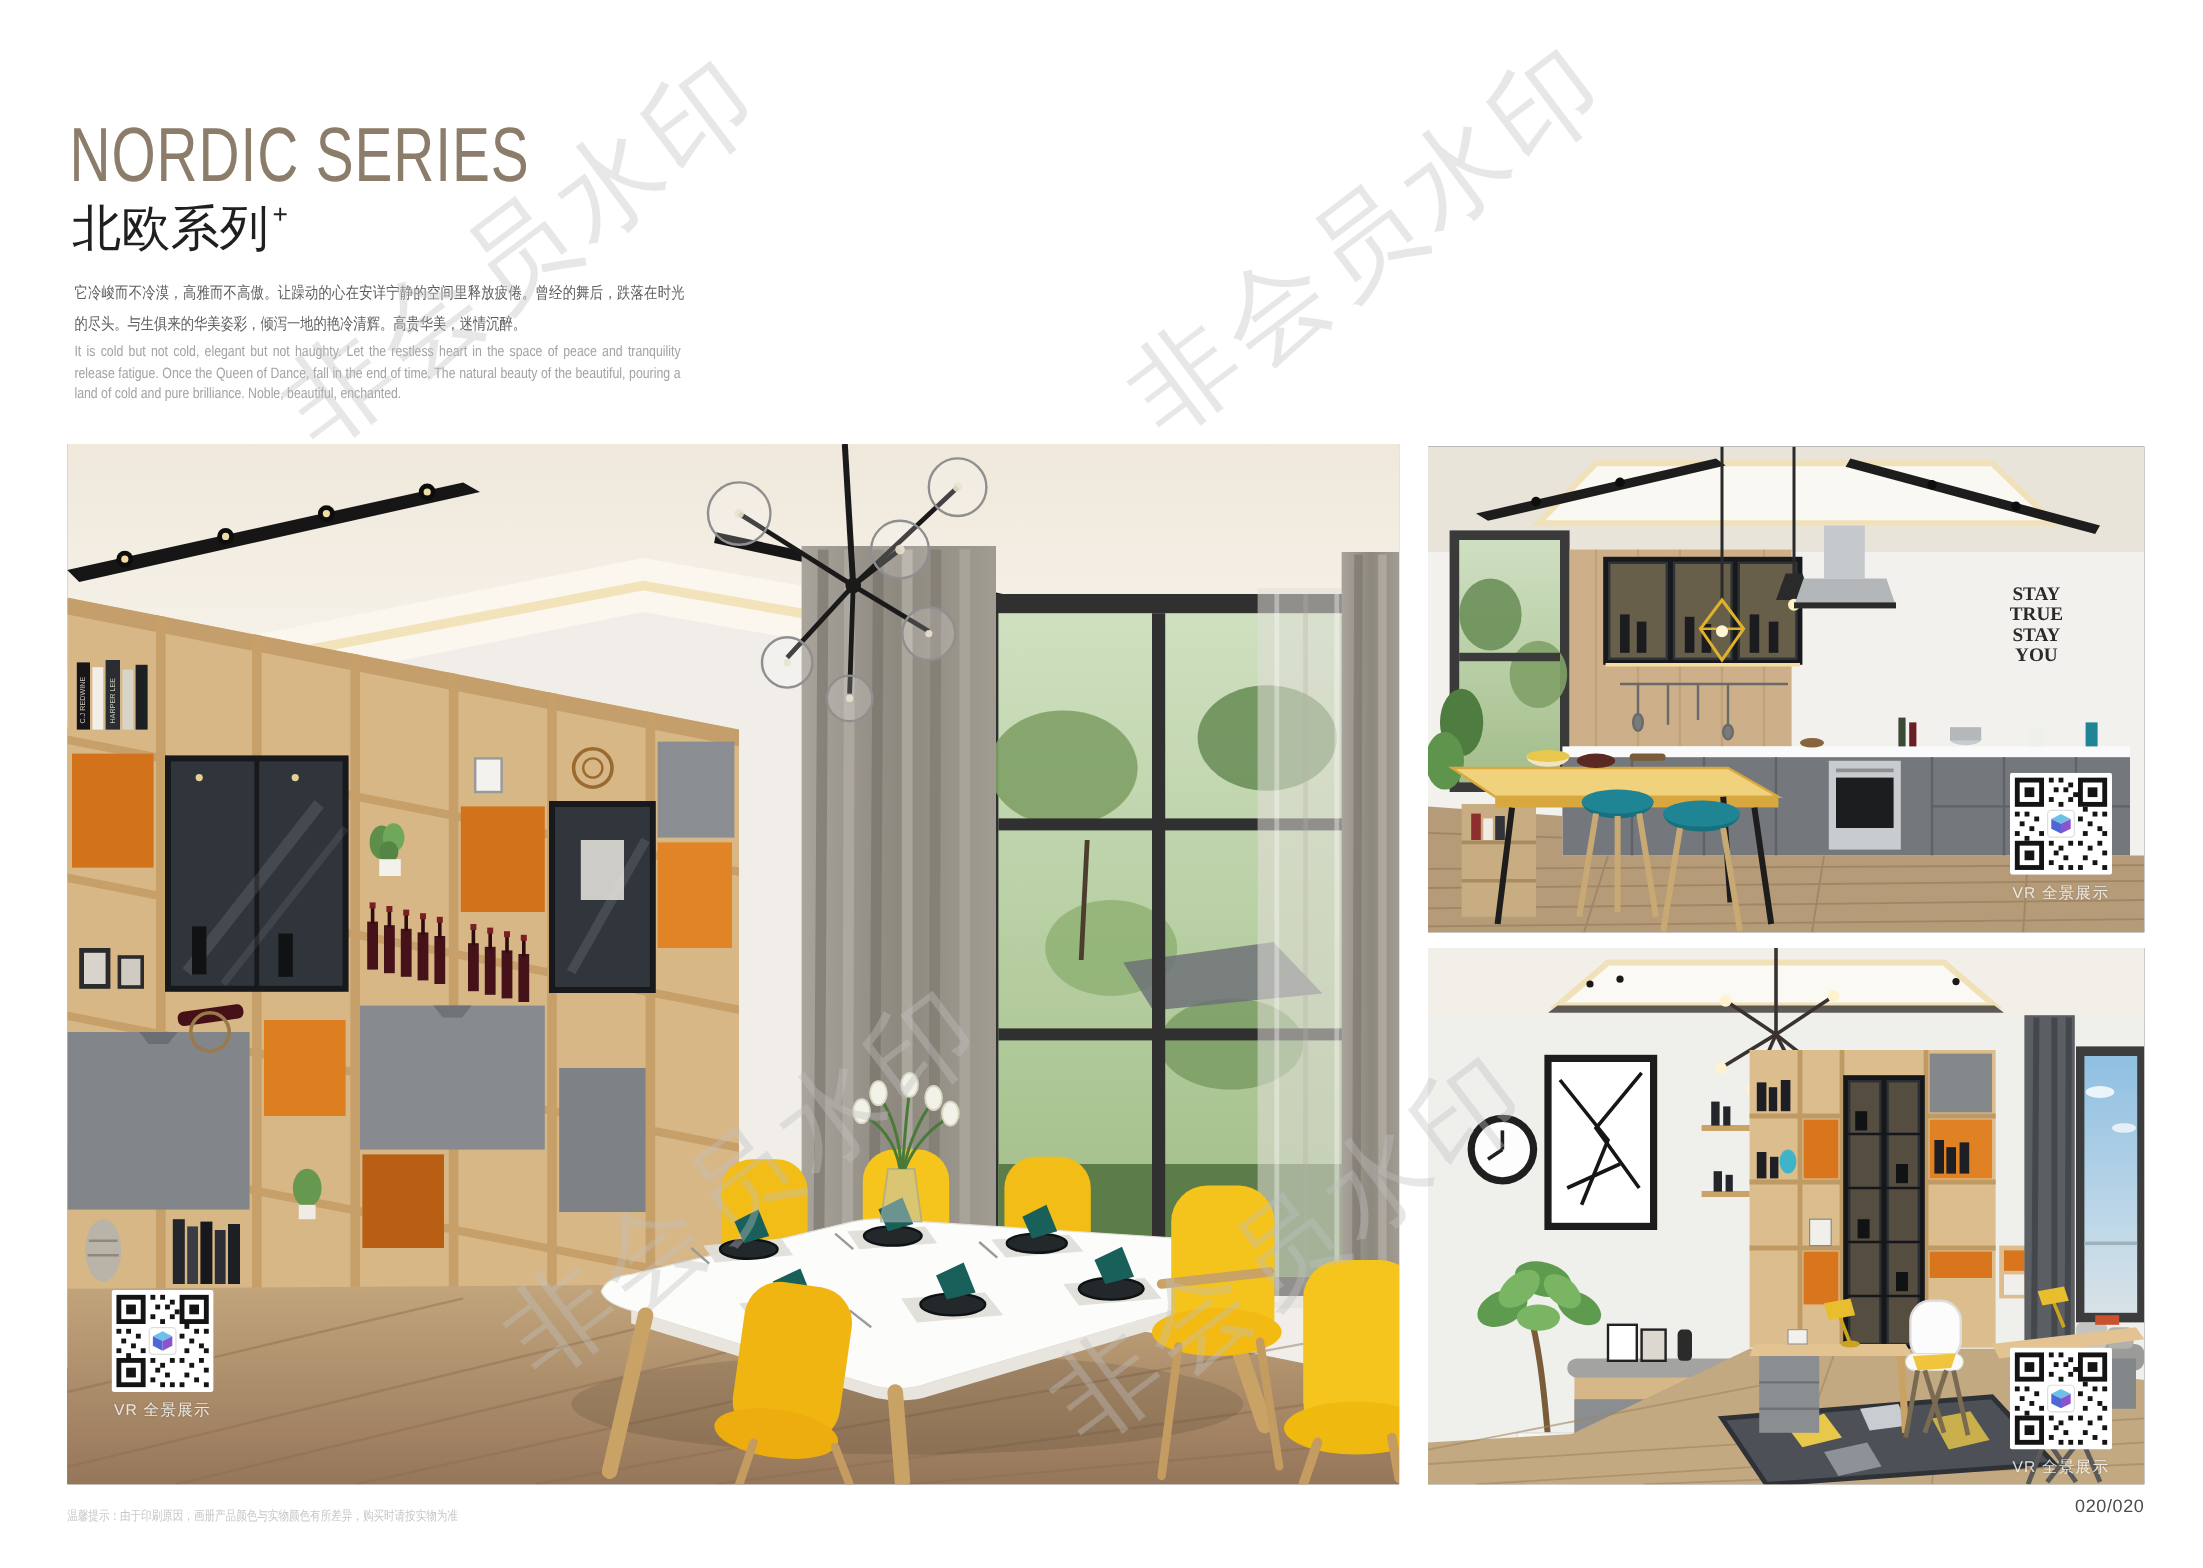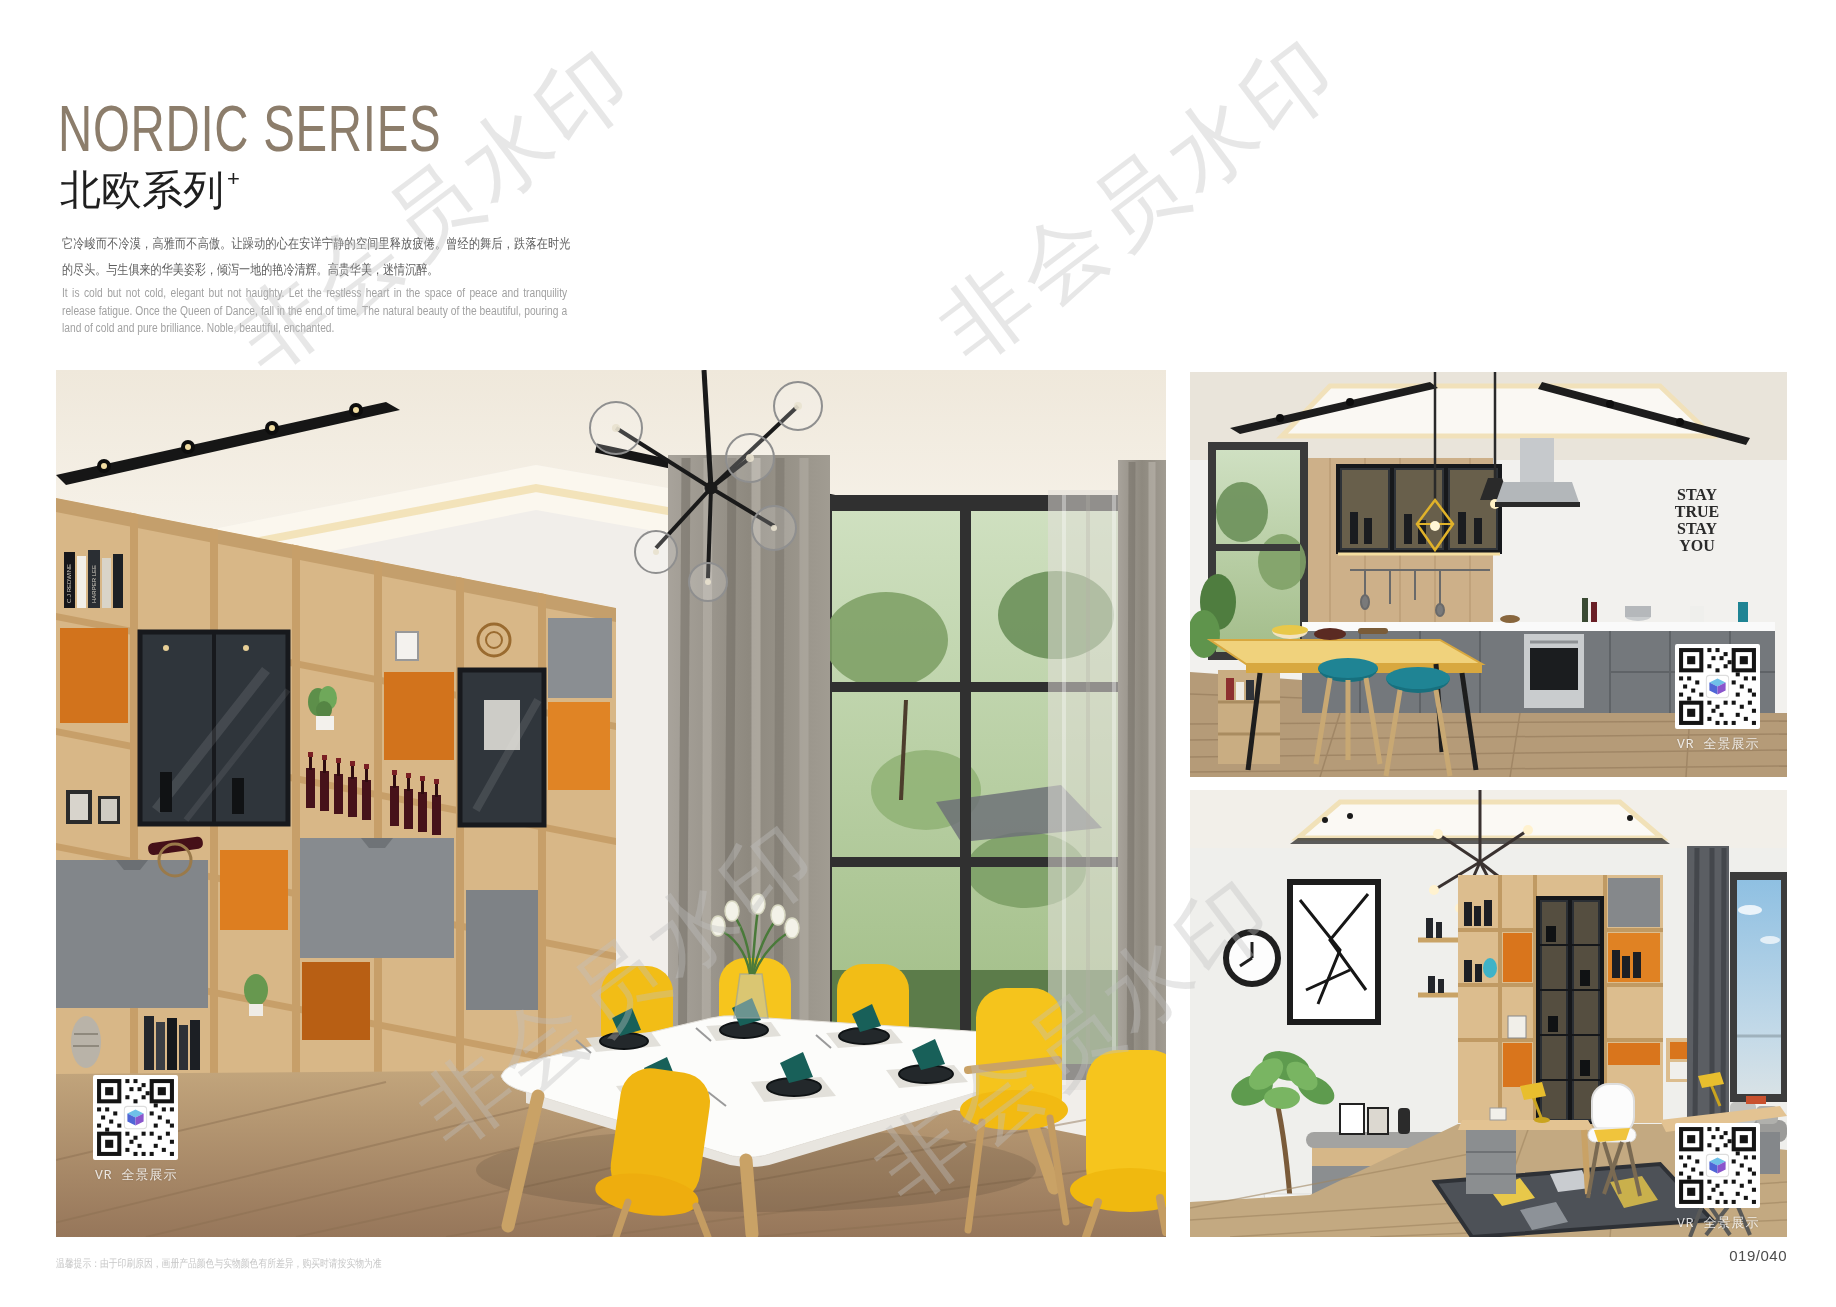--- a/index.html
+++ b/index.html
@@ -25,21 +25,21 @@
   
   .photo{position:absolute;overflow:hidden;z-index:1;background:#737373;}
   .photo svg{display:block;width:100%;height:100%;}
   .ph-dining{left:56px;top:370px;width:1110px;height:867px;}
   .ph-kitchen{left:1190px;top:372px;width:597px;height:405px;}
   .ph-study{left:1190px;top:790px;width:597px;height:447px;}
   
   .vr-tag{position:absolute;z-index:4;}
   .vr-tag .qr{width:85px;height:85px;display:block;}
   .vr-label{margin-top:6px;margin-left:2px;font-size:13px;letter-spacing:1px;
-            color:rgba(255,255,255,.82);text-shadow:0 0 2px rgba(0,0,0,.2);white-space:nowrap;font-family:Liberation Mono, monospace;}
+            color:rgba(255,255,255,.82);text-shadow:0 0 2px rgba(0,0,0,.2);white-space:nowrap;}
 </style>
 </head>
 <body>
 
 <div class="abs title-en">NORDIC SERIES</div>
 <div class="abs title-zh">
   <span>北欧系列</span><sup>+</sup>
 </div>
 <div class="abs intro-zh">它冷峻而不冷漠，高雅而不高傲。让躁动的心在安详宁静的空间里释放疲倦。曾经的舞后，跌落在时光的尽头。与生俱来的华美姿彩，倾泻一地的艳冷清辉。高贵华美，迷情沉醉。</div>
 <div class="abs intro-en">It is cold but not cold, elegant but not haughty. Let the restless heart in the space of peace and tranquility release fatigue. Once the Queen of Dance, fall in the end of time. The natural beauty of the beautiful, pouring a land of cold and pure brilliance. Noble, beautiful, enchanted.</div>
@@ -1024,13 +1024,13 @@
         <polygon points="42,34 50,38 42,42 34,38" fill="#6fc0e8"></polygon>
         <polygon points="34,38 42,42 42,50 34,46" fill="#4f66d6"></polygon>
         <polygon points="50,38 42,42 42,50 50,46" fill="#8a55cc"></polygon>
       </g>
     </svg>
     <div class="vr-label">VR 全景展示</div>
   </div>
 </figure>
 
 <div class="abs footer-note">温馨提示：由于印刷原因，画册产品颜色与实物颜色有所差异，购买时请按实物为准</div>
-<div class="abs page-num">019/040</div>
+<div class="abs page-num">020/020</div>
 
 </body></html>

